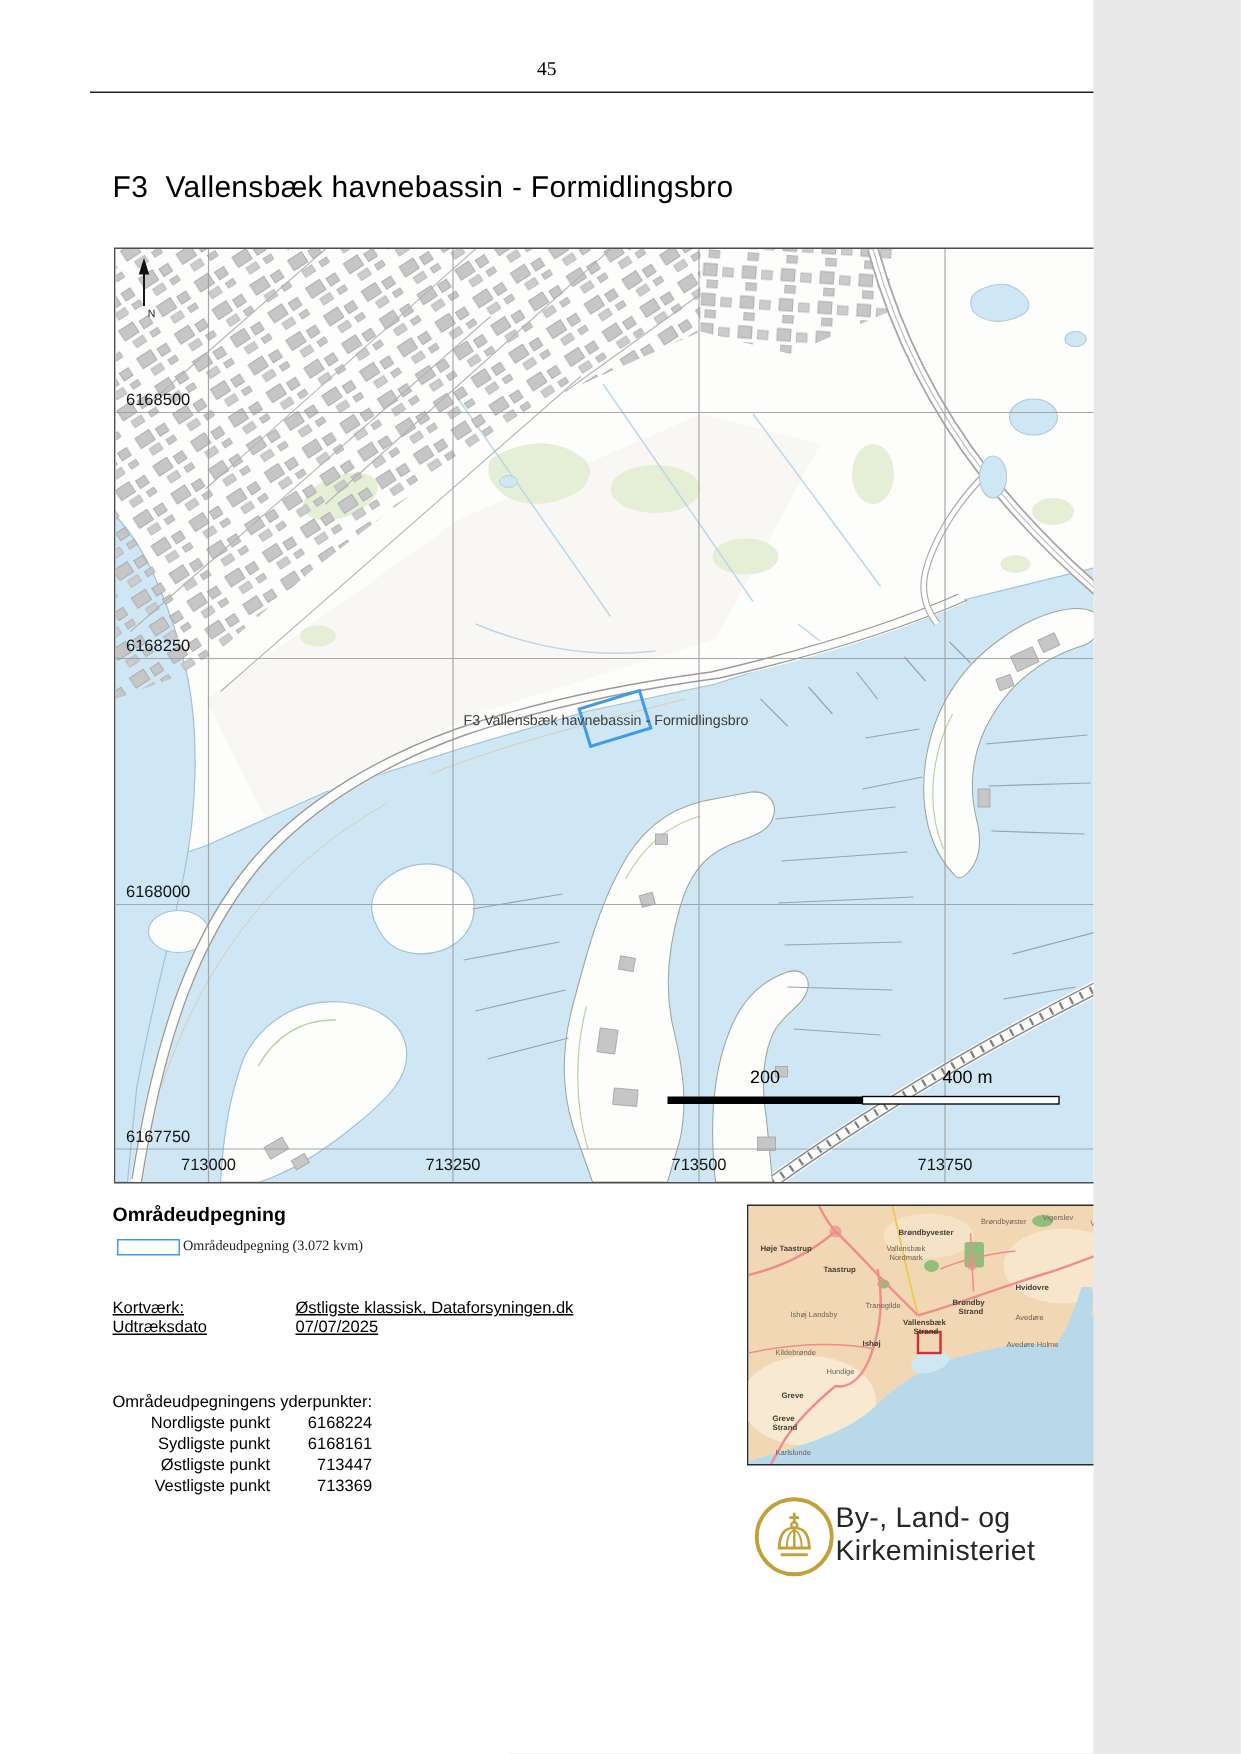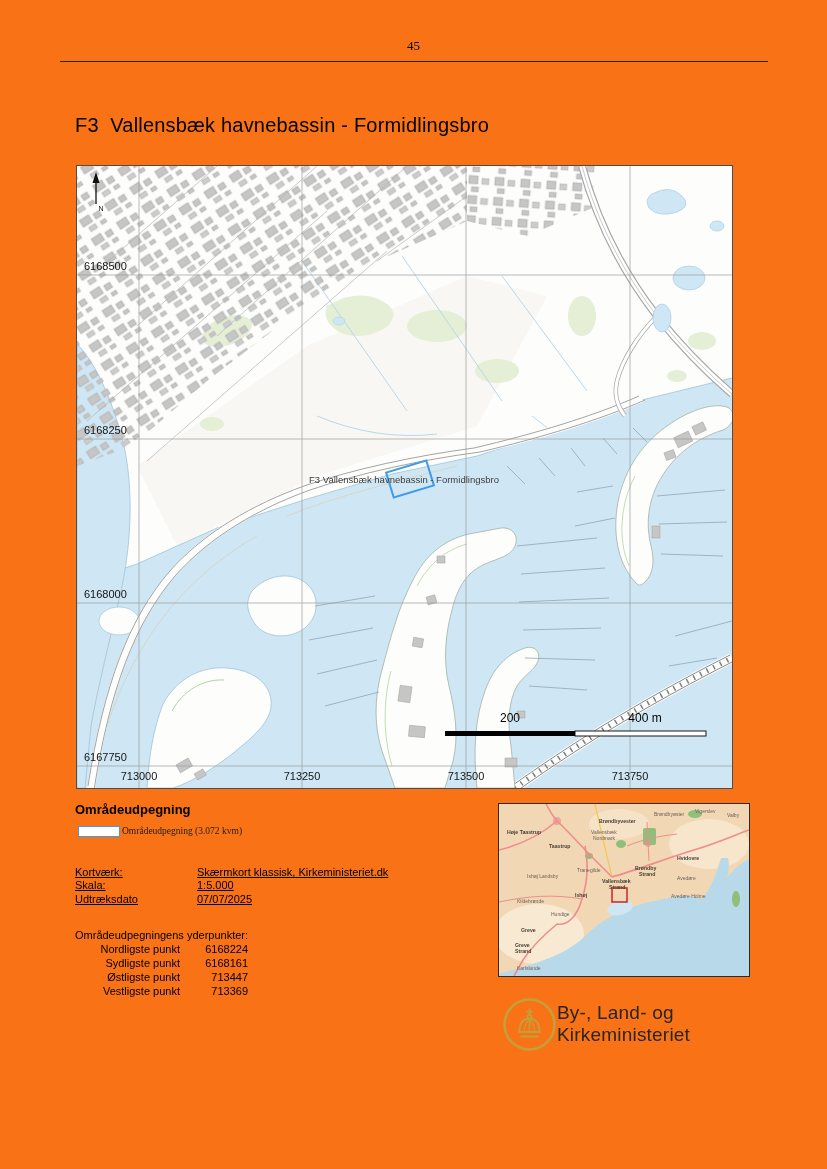--- a/index.html
+++ b/index.html
@@ -1,16 +1,16 @@
 <!DOCTYPE html>
 <html><head>
 <meta charset="utf-8">
 <style>
   html,body{margin:0;padding:0;background:#e8e8e8;}
-  .page{position:relative;width:827px;height:1169px;background:#f97316;overflow:hidden;
+  .page{position:relative;width:729px;height:1169px;background:#ffffff;overflow:hidden;
         font-family:"Liberation Sans",sans-serif;color:#000;}
   .page-number{position:absolute;top:38px;left:0;width:100%;text-align:center;
         font-family:"Liberation Serif",serif;font-size:13px;}
   .header-rule{position:absolute;top:61px;left:60px;width:708px;border-top:1.5px solid #222;}
   .doc-title{position:absolute;left:75px;top:114px;font-size:20px;font-weight:500;
         letter-spacing:.2px;white-space:pre;}
   .map-frame{position:absolute;left:76px;top:165px;width:655px;height:622px;
         border:1px solid #4d4d4d;box-sizing:content-box;}
   .map-frame svg{display:block;}
   .legend-heading{position:absolute;left:75px;top:802px;font-size:13px;font-weight:700;}
@@ -231,25 +231,21 @@
     </svg>
   </div>
 
   <div class="legend-heading">Områdeudpegning</div>
   <div class="legend-swatch"></div>
   <div class="legend-item">Områdeudpegning (3.072 kvm)</div>
 
   <div class="meta-block">
     <div class="meta-row">
       <span>Kortværk:</span>
-      <span>Skærmkort klassisk, Kirkeministeriet.dk</span>
-    </div>
-    <div class="meta-row">
-      <span>Skala:</span>
-      <span>1:5.000</span>
+      <span>Østligste klassisk, Dataforsyningen.dk</span>
     </div>
     <div class="meta-row">
       <span>Udtræksdato</span>
       <span>07/07/2025</span>
     </div>
   </div>
 
   <div class="ext-block">
     <div>Områdeudpegningens yderpunkter:</div>
     <div class="ext-row">

